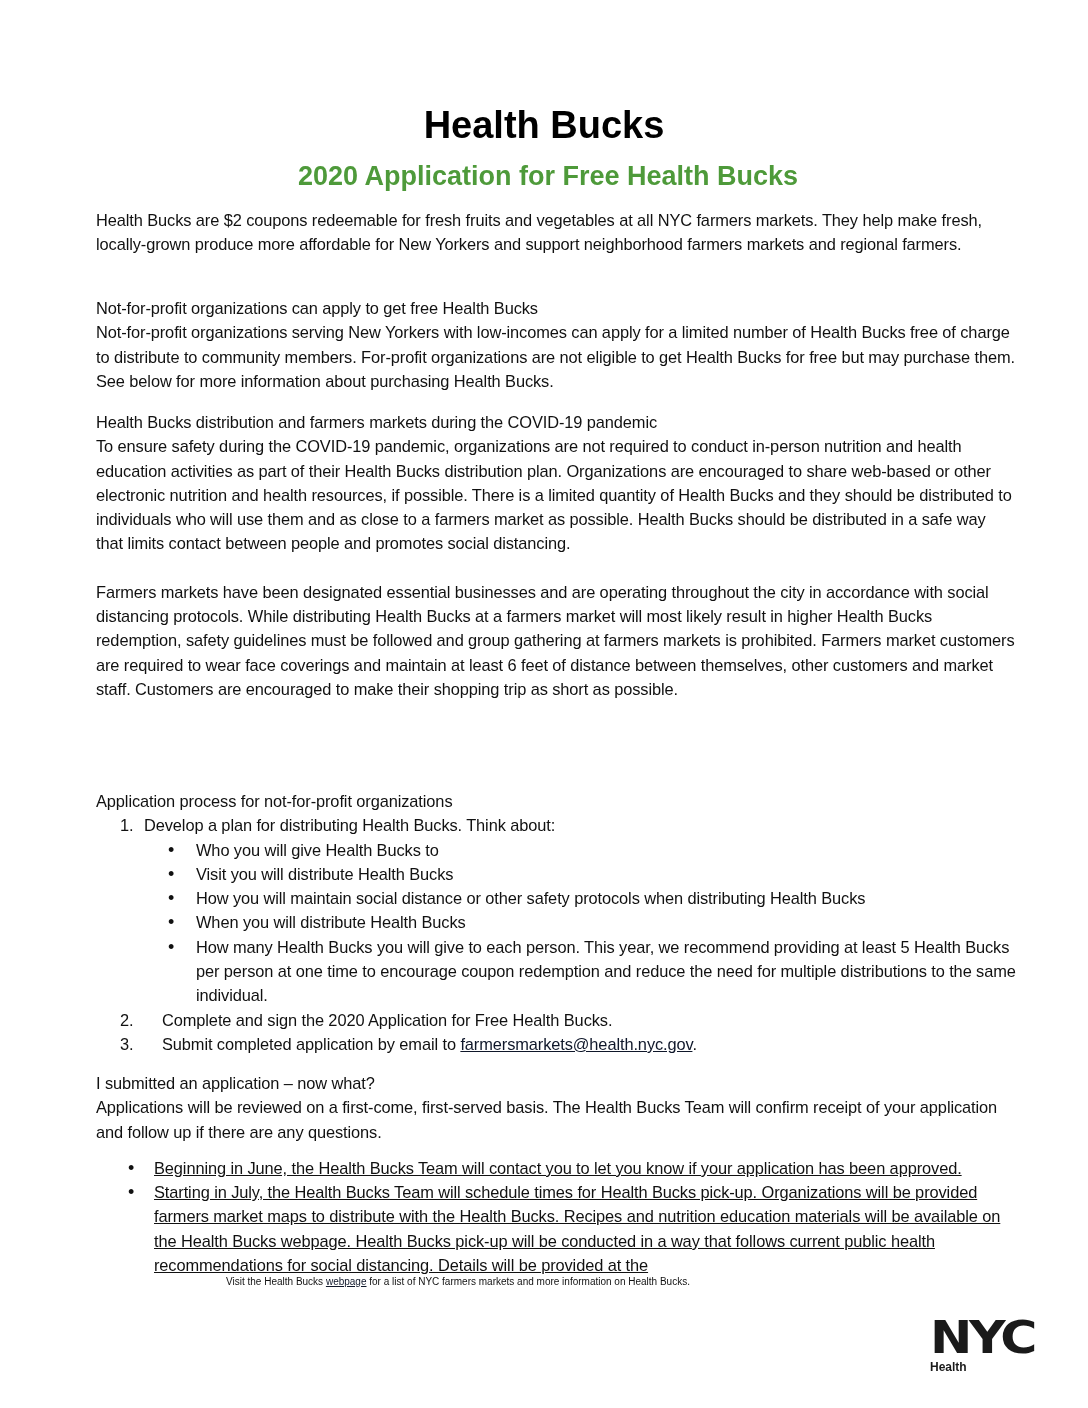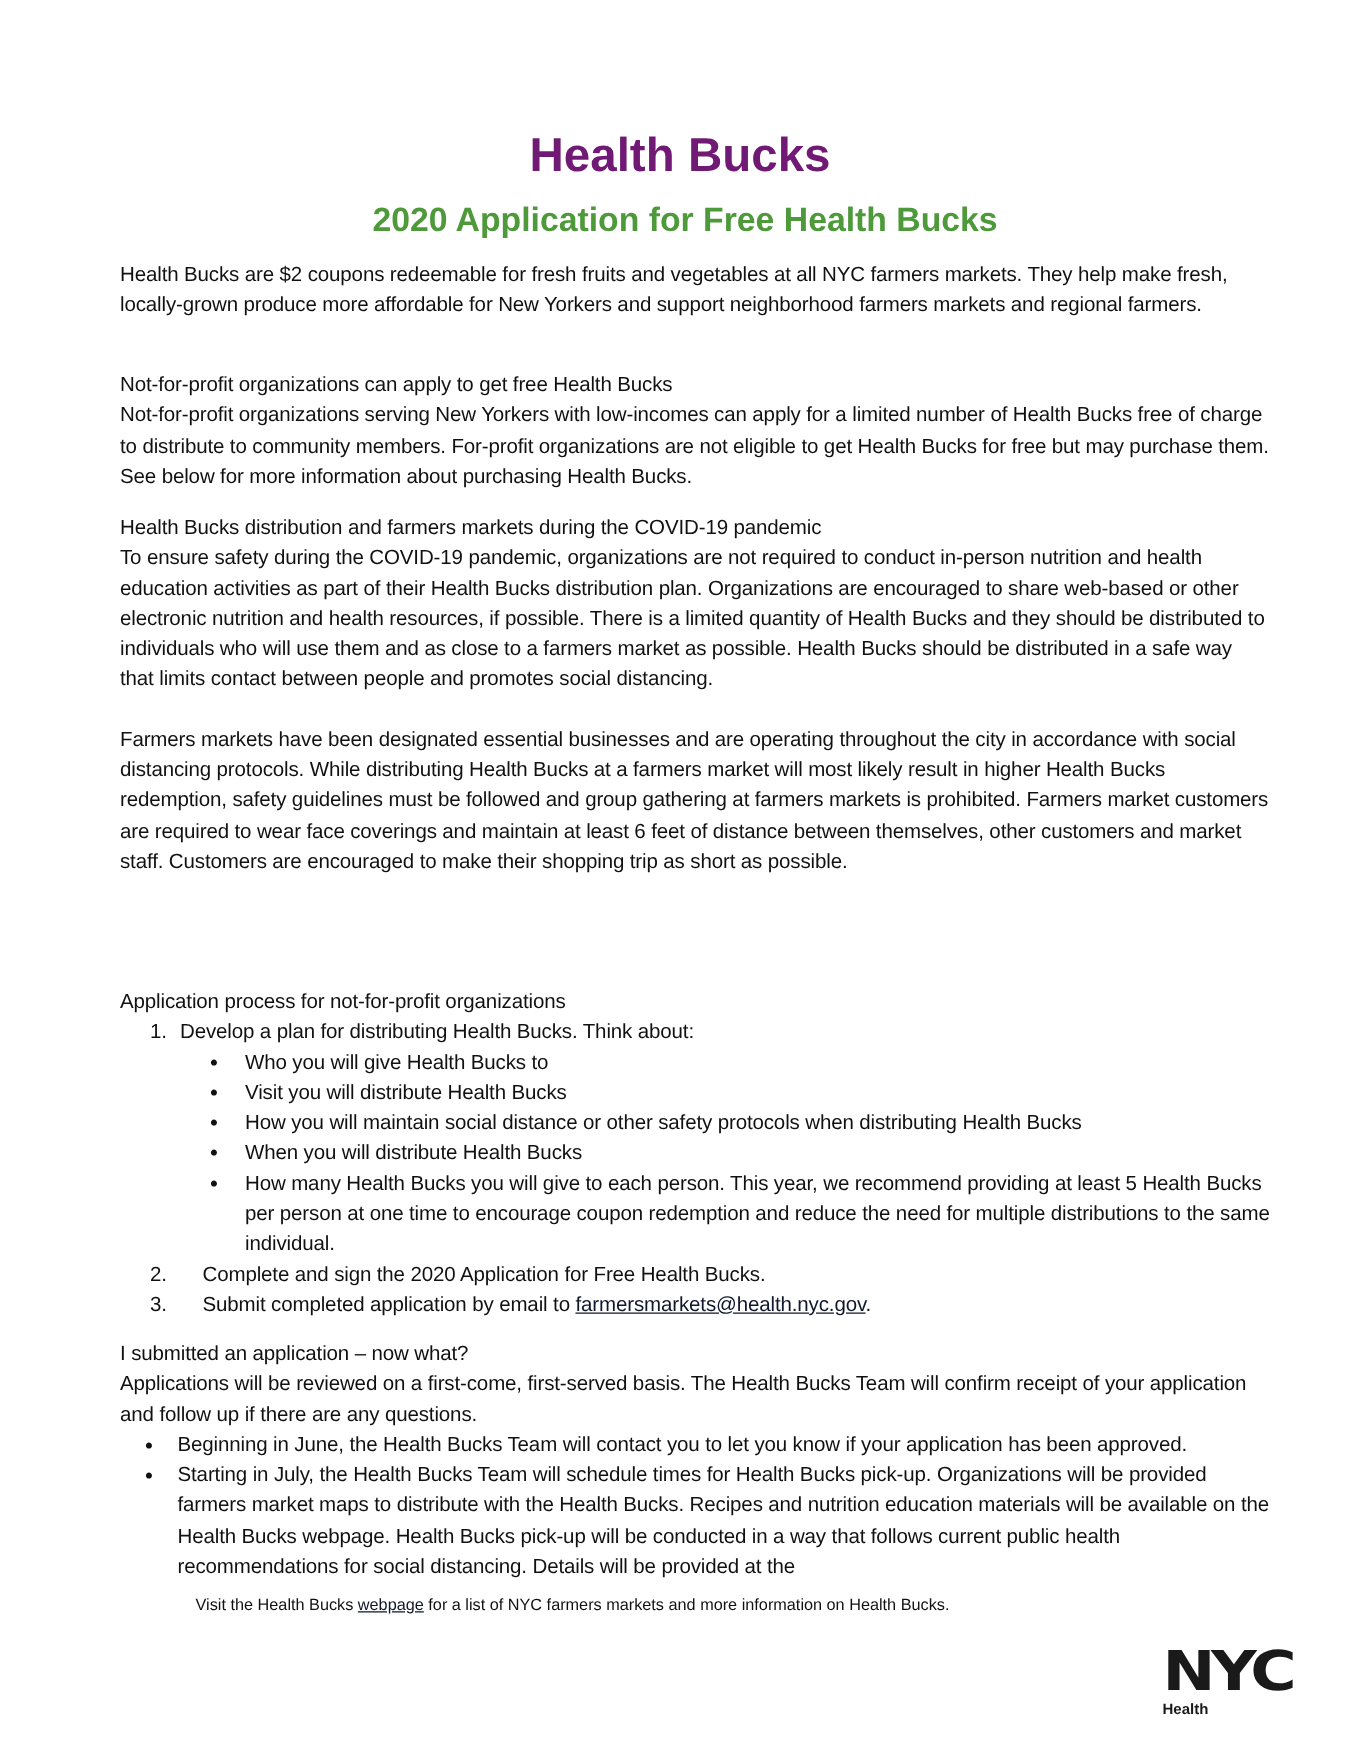--- a/index.html
+++ b/index.html
@@ -1,35 +1,35 @@
 <!DOCTYPE html>
 <html><head>
 <meta charset="utf-8">
 <style>
   html, body { margin: 0; padding: 0; background: #ffffff; }
   body { width: 1088px; height: 1408px; position: relative; overflow: hidden;
          font-family: "Liberation Sans", sans-serif; color: #111; }
   .title { position: absolute; left: 0; width: 1088px; top: 104px; text-align: center;
-           font-size: 38px; font-weight: bold; color: #701a75; margin: 0; }
+           font-size: 38px; font-weight: bold; color: #000000; margin: 0; }
   .subtitle { position: absolute; left: 0; width: 1088px; top: 157px; text-align: center;
               font-size: 27px; font-weight: bold; color: #4e9a3a; margin: 4px; }
   .body-text { font-size: 16.4px; line-height: 24.3px; margin: 0; letter-spacing: -0.1px; }
   .bold { font-weight: normal; }
   a { color: #0f172a; text-decoration: underline; }
   .block { position: absolute; left: 96px; width: 920px; }
   ol { margin: 0; padding-left: 64px; }
   ol li { padding-left: 6px; }
   ul.inner { margin: 0; padding-left: 24px; list-style: none; }
   ul.inner li { position: relative; padding-left: 28px; }
   ul.inner li::before { content: "\2022"; position: absolute; left: 0; top: 0; font-size: 18px; }
-  ul.outer { margin: 0; padding-left: 20px; list-style: none; }
+  ul.outer { margin: 12px; padding-left: 20px; list-style: none; text-decoration: underline; }
   ul.outer li { position: relative; padding-left: 26px; }
   ul.outer li::before { content: "\2022"; position: absolute; left: 0; top: 0; font-size: 18px; }
   .footer { position: absolute; left: 0; width: 916px; top: 1276px; text-align: center;
-            font-size: 13px; color: #111; }
+            font-size: 10px; color: #111; }
   .logo { position: absolute; left: 930px; top: 1318px; width: 122px; }
   .logo-mark { font-family: "DejaVu Sans", sans-serif; font-weight: bold; font-size: 44px;
                letter-spacing: -3px; line-height: 40px; color: #1a1a1a; transform: scaleX(1.15); transform-origin: left; }
   .logo-sub { font-size: 12px; font-weight: bold; color: #1a1a1a; margin-top: 2px; }
 </style>
 </head>
 <body>
 
 <h1 class="title">Health Bucks</h1>
 <h2 class="subtitle">2020 Application for Free Health Bucks</h2>

